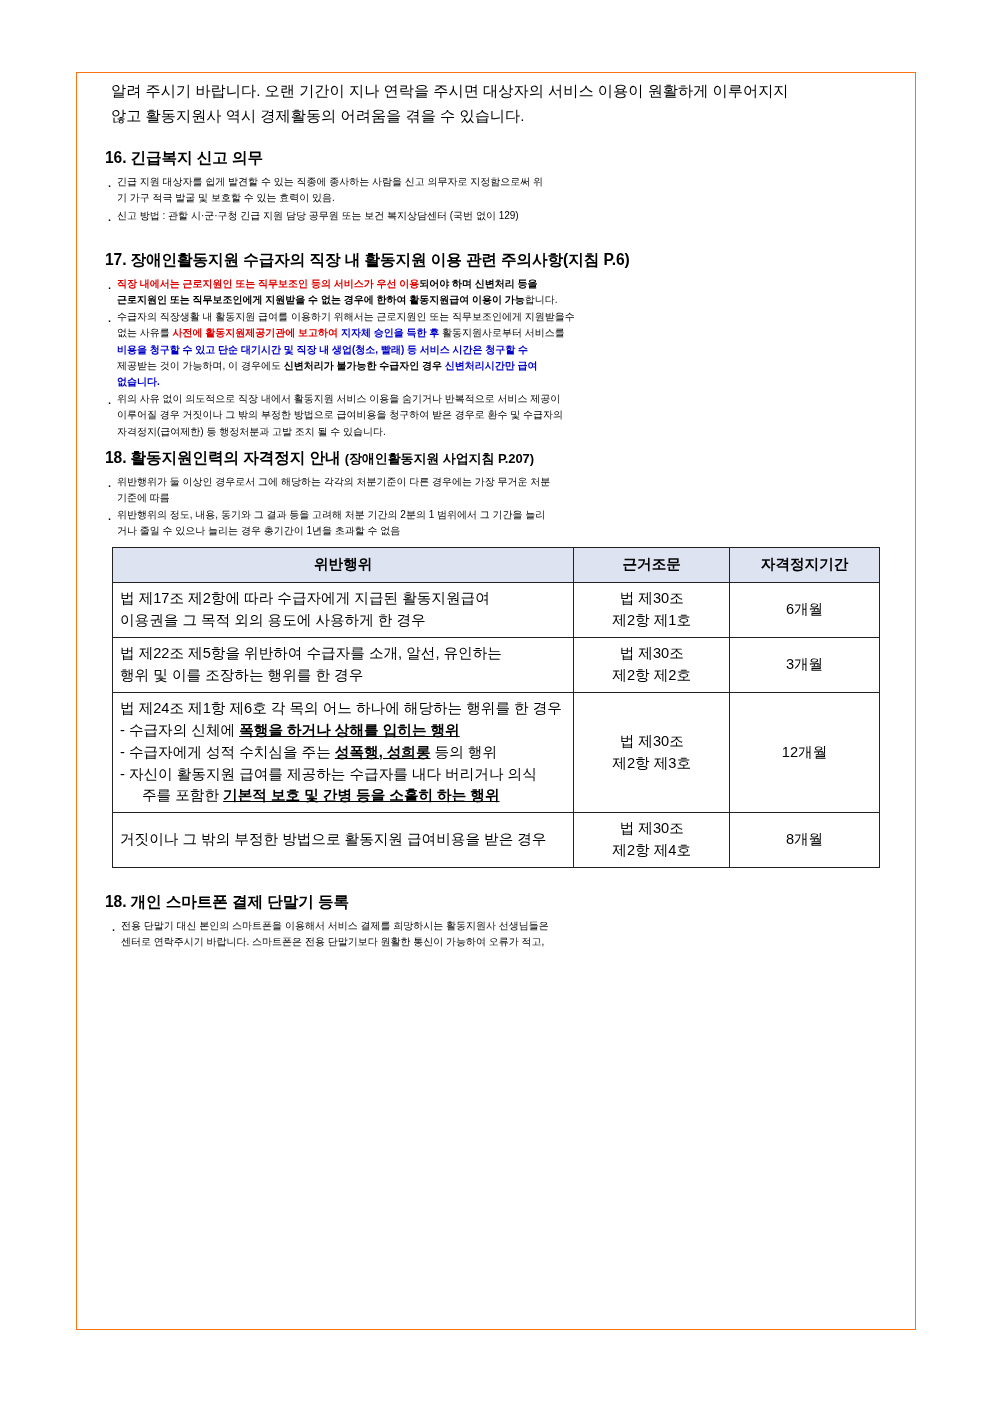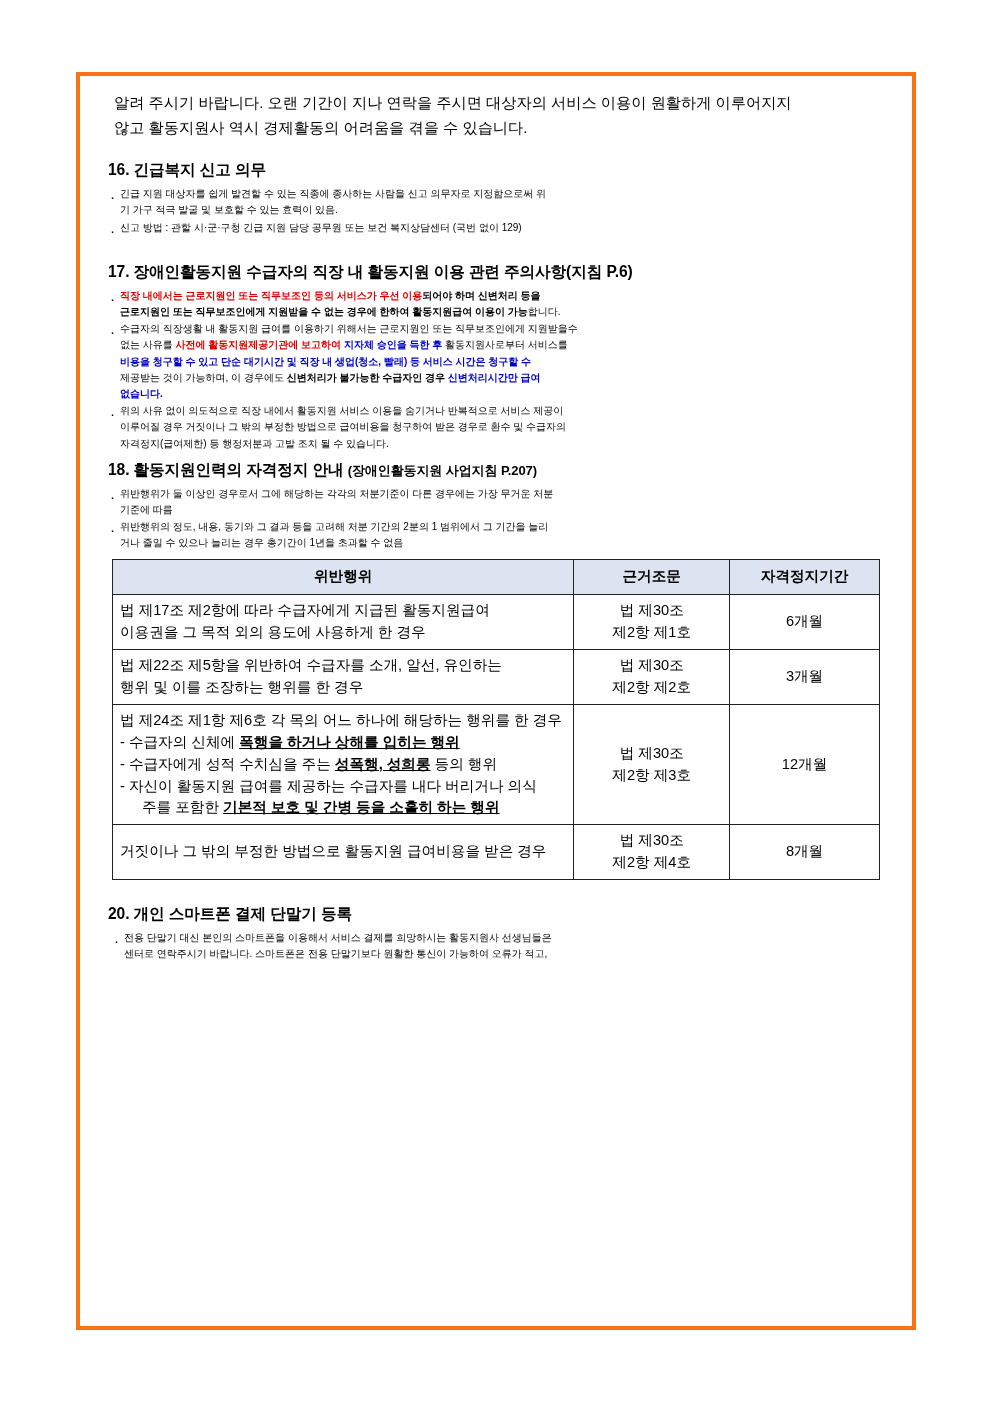--- a/index.html
+++ b/index.html
@@ -10,23 +10,23 @@
   body {
     width: 992px; height: 1403px;
     font-family: "Liberation Sans", sans-serif;
     color: #000000;
     position: relative;
   }
   .page {
     position: absolute;
     left: 76px; top: 72px;
     width: 840px; height: 1258px;
-    border: 4px solid #f97316;
+    border: 1px solid #f97316;
     background: #fff;
-    padding: 15px 26px 0 26px;
+    padding: 6px 26px 0 26px;
   }
   .para {
     font-size: 15.2px;
     line-height: 1.62;
     margin: 0 0 0 0;
     text-align: justify;
   }
   .intro {
     margin-bottom: 20px;
     padding-left: 8px;
@@ -240,21 +240,21 @@
             <span class="ln">법 제30조</span>
             <span class="ln">제2항 제4호</span>
           </td>
           <td class="period">8개월</td>
         </tr>
       </tbody>
     </table>
   </div>
 
   <div class="sec19">
-    <h2 class="heading">20. 개인 스마트폰 결제 단말기 등록</h2>
+    <h2 class="heading">18. 개인 스마트폰 결제 단말기 등록</h2>
     <ul class="bullets">
       <li>
         <span class="cont">전용 단말기 대신 본인의 스마트폰을 이용해서 서비스 결제를 희망하시는 활동지원사 선생님들은</span>
         <span class="cont">센터로 연락주시기 바랍니다. 스마트폰은 전용 단말기보다 원활한 통신이 가능하여 오류가 적고,</span>
       </li>
     </ul>
   </div>
 
 </div>
 

